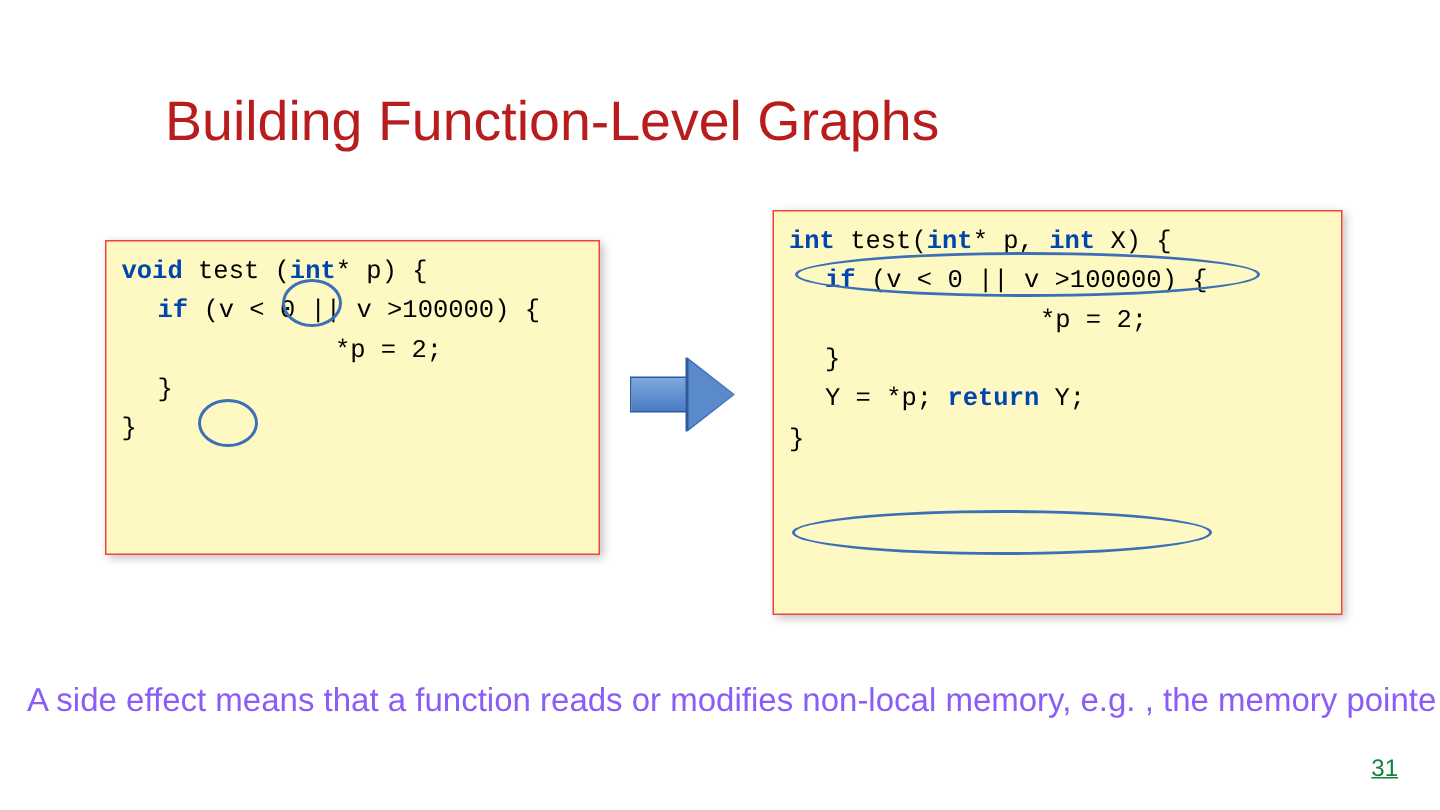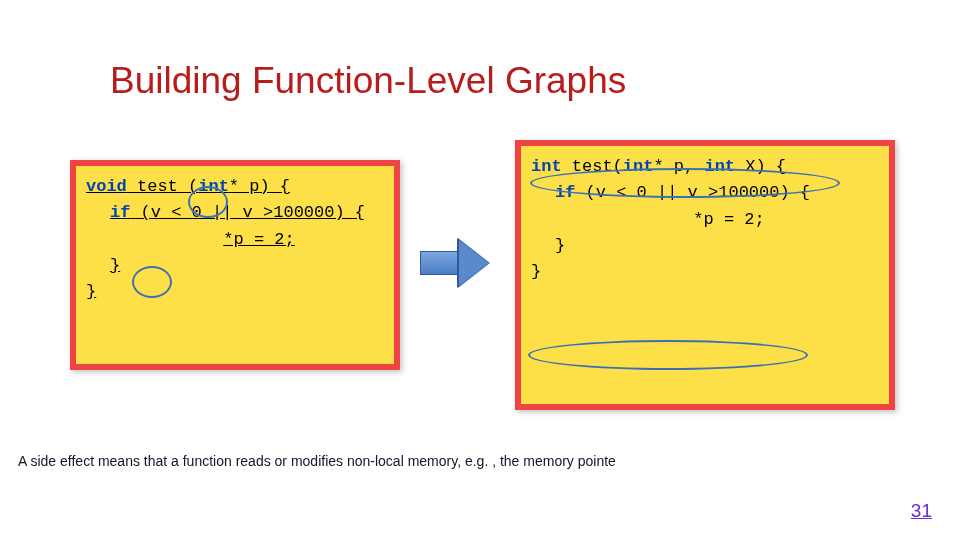--- a/index.html
+++ b/index.html
@@ -15,34 +15,33 @@
     position: absolute;
     top: 60px;
     left: 70px;
     font-size: 37px;
     color: #b91c1c;
     font-weight: 400;
     margin-left: 40px;
   }
   .codebox {
     position: absolute;
-    background: #fde047;
-    border: 6px solid #ef4444;
+    background: #fef9c3;
+    border: 1px solid #ef4444;
     box-shadow: 2px 2px 6px rgba(0,0,0,0.25);
     padding: 8px 10px;
     font-family: "Courier New", monospace;
     font-size: 17px;
     line-height: 1.55;
   }
   .codebox-left {
     top: 160px;
     left: 70px;
     width: 330px;
     height: 210px;
-    text-decoration: underline;
   }
   .codebox-right {
     top: 140px;
     left: 515px;
     width: 380px;
     height: 270px;
   }
   .code-line { white-space: pre; }
   .indent1 { padding-left: 24px; }
   .indent2 { padding-left: 48px; text-align: center; }
@@ -99,32 +98,32 @@
     content: "";
     position: absolute;
     top: -23px;
     left: -31px;
     border-top: 23px solid transparent;
     border-bottom: 23px solid transparent;
     border-left: 30px solid #5a8acc;
   }
   .footer-text {
     position: absolute;
-    bottom: 71px;
+    bottom: 60px;
     left: 18px;
-    font-size: 14px;
-    color: #0f172a;
+    font-size: 22px;
+    color: #8b5cf6;
     white-space: nowrap;
   }
   .page-num {
     position: absolute;
     bottom: 18px;
     right: 28px;
-    font-size: 19px;
-    color: #6d28d9;
+    font-size: 16px;
+    color: #15803d;
     text-decoration: underline;
   }
 </style>
 </head>
 <body>
 
 <div class="title">Building Function-Level Graphs</div>
 
 <div class="codebox codebox-left">
   <div class="code-line"><span class="kw">void</span><span> test (</span><span class="kw">int</span><span>* p) {</span></div>
@@ -140,20 +139,21 @@
 <div class="arrow-wrap">
   <div class="arrow-body"></div>
   <div class="arrow-head"></div>
 </div>
 
 <div class="codebox codebox-right">
   <div class="code-line"><span class="kw">int</span><span> test(</span><span class="kw">int</span><span>* p, </span><span class="kw">int</span><span> X) {</span></div>
   <div class="code-line indent1"><span class="kw">if</span><span> (v &lt; 0 || v &gt;100000) {</span></div>
   <div class="code-line indent2">*p = 2;</div>
   <div class="code-line indent1">}</div>
+  <div class="code-line indent1"><span>Y = *p; </span><span class="kw">return</span><span> Y;</span></div>
   <div class="code-line">}</div>
 </div>
 
 <div class="ellipse-annot" style="top:168px; left:530px; width:310px; height:30px; border-radius: 155px / 15px;"></div>
 <div class="ellipse-annot" style="top:340px; left:528px; width:280px; height:30px; border-radius: 140px / 15px;"></div>
 
 <div class="footer-text">A side effect means that a function reads or modifies non-local memory, e.g. , the memory pointe</div>
 <div class="page-num">31</div>
 
 </body></html>

